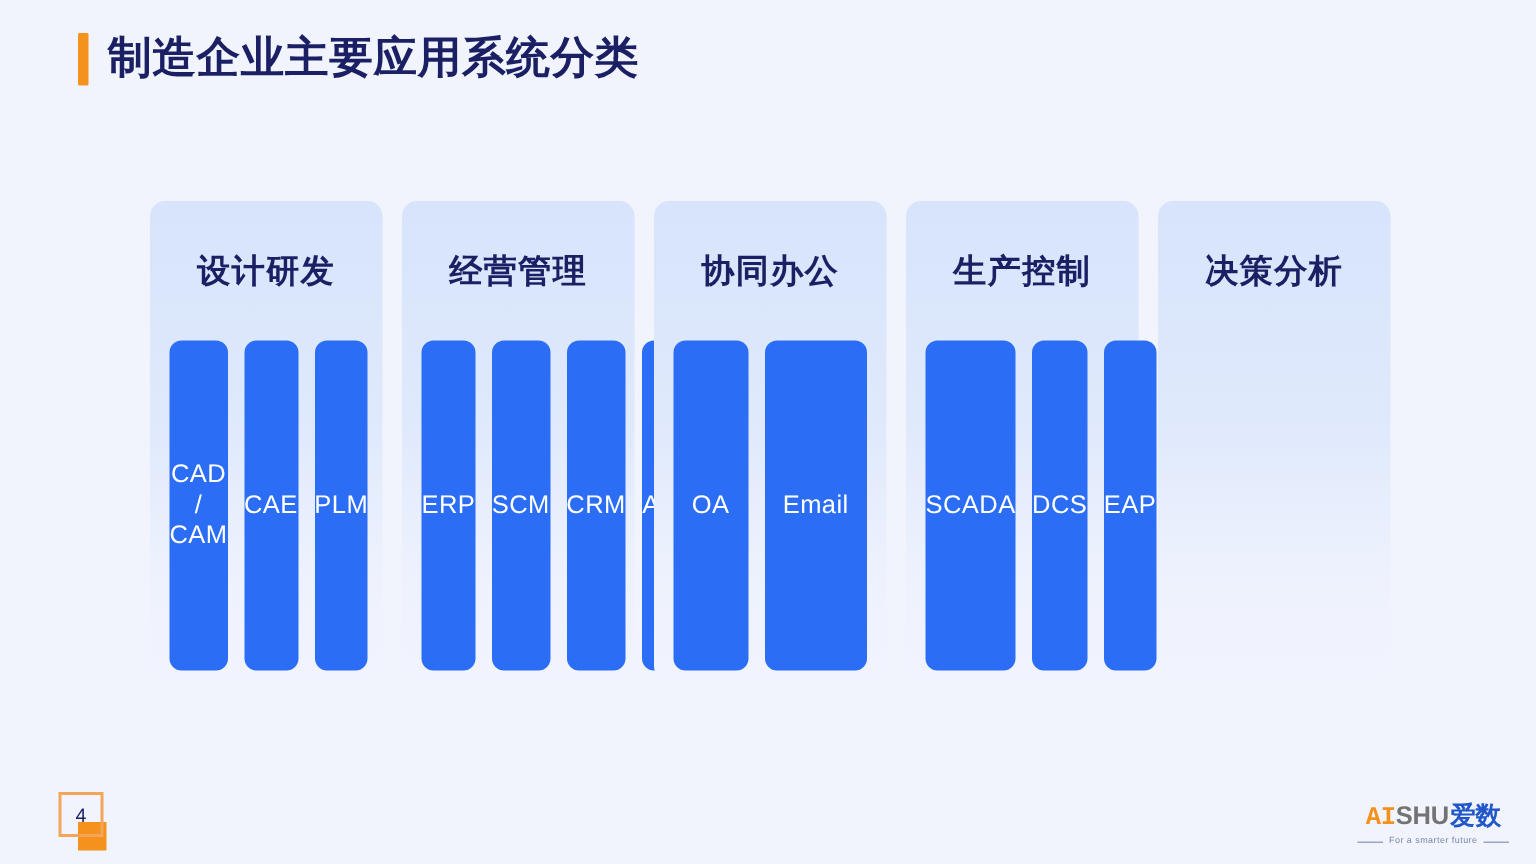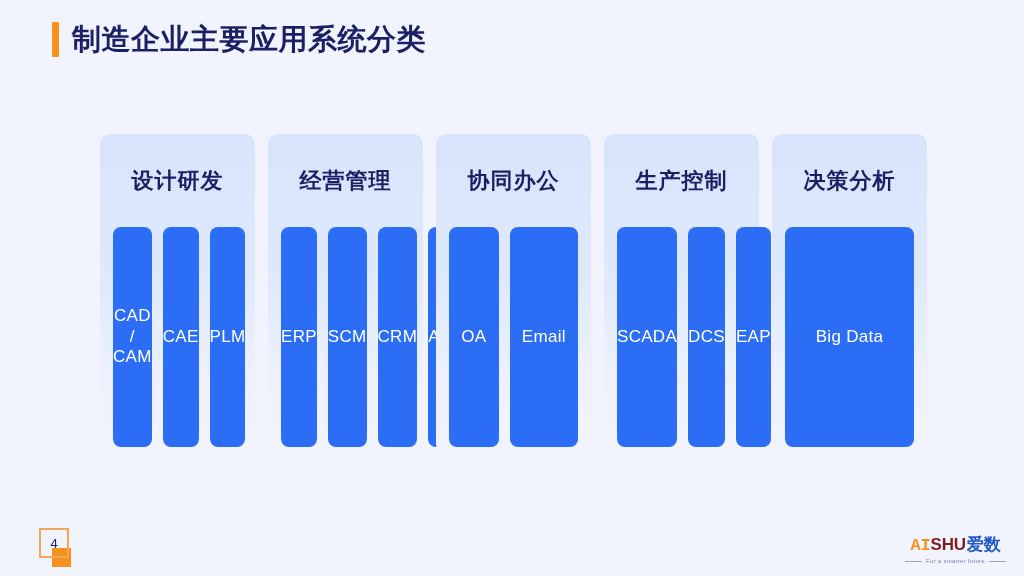--- a/index.html
+++ b/index.html
@@ -136,21 +136,21 @@
     text-align: center;
     line-height: 1;
   }
   .logo-main {
     font-size: 17px;
     font-weight: bold;
     letter-spacing: -0.2px;
     white-space: nowrap;
   }
   .logo-ai { color: #f5921e; font-family: Liberation Mono, monospace; }
-  .logo-shu { color: #7f1d1d; margin-top: 39px; }
+  .logo-shu { color: #737373; margin-top: 39px; }
   .logo-cn { color: #2257c9; margin-left: 1px; }
   .logo-tagline {
     margin-top: 4px;
     font-size: 6px;
     color: #7a87a8;
     letter-spacing: 0.3px;
     display: flex;
     align-items: center;
     justify-content: center;
     gap: 4px;
@@ -206,23 +206,20 @@
       <div class="column-header">生产控制</div>
       <div class="card-stack">
         <div class="card">SCADA</div>
         <div class="card">DCS</div>
         <div class="card">EAP</div>
       </div>
     </div>
 
     <div class="column">
       <div class="column-header">决策分析</div>
-      <div class="card-stack">
-        <div class="card span4">Big Data</div>
-      </div>
     </div>
 
   </div>
 
   <div class="page-badge-block"></div>
   <div class="page-badge">4</div>
 
   <div class="logo">
     <div class="logo-main">
       <span class="logo-ai">AI</span><span class="logo-shu">SHU</span><span class="logo-cn">爱数</span>

